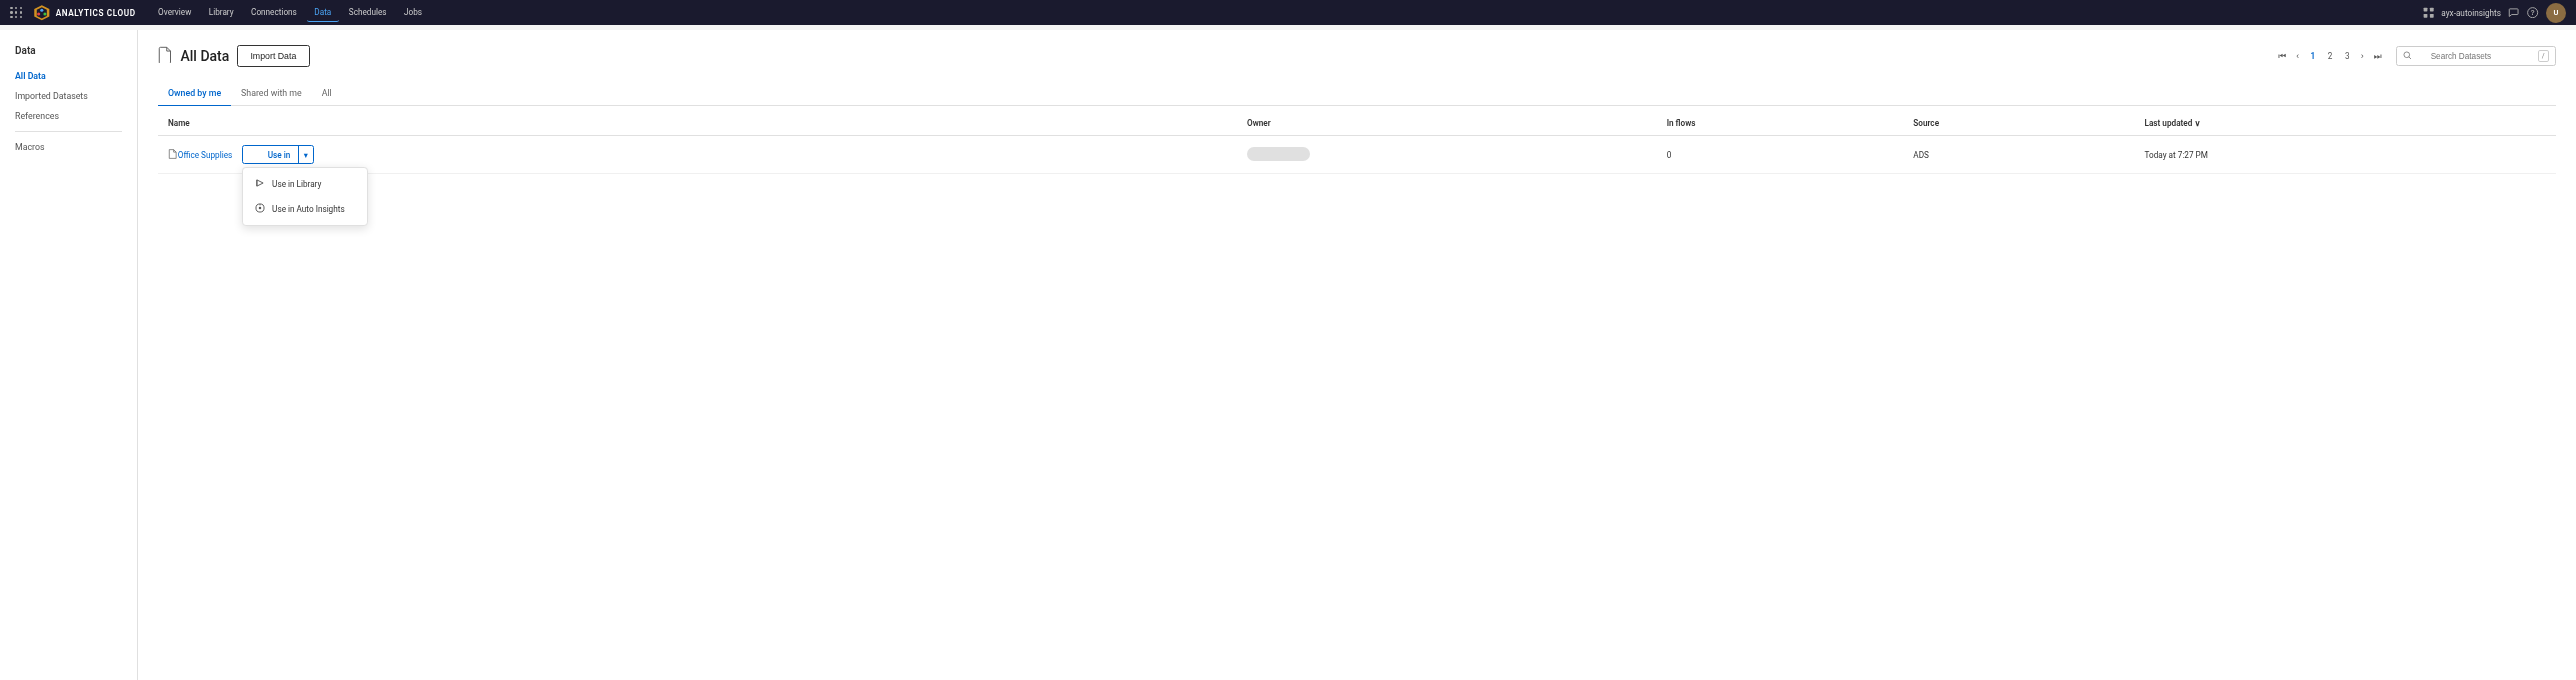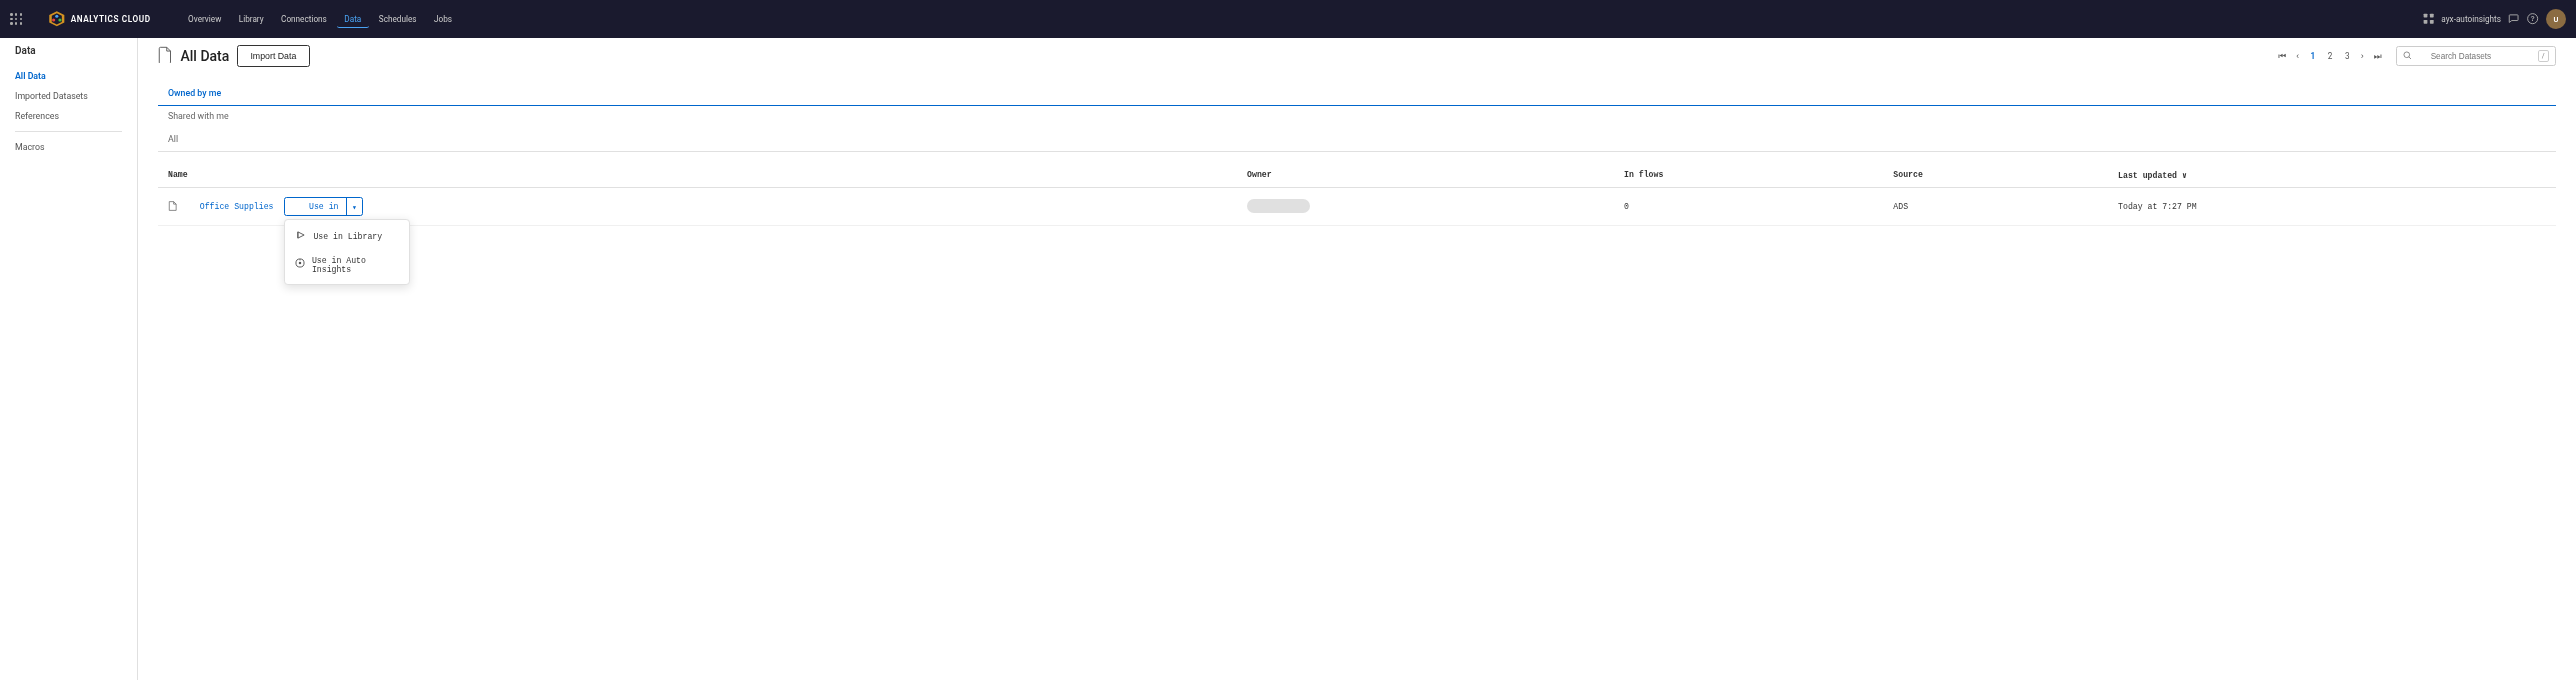--- a/index.html
+++ b/index.html
@@ -1,25 +1,25 @@
 <!DOCTYPE html>
 <html style="font-size:10px"><head>
   <meta charset="utf-8">
   <style>
     * { box-sizing: border-box; margin: 0; padding: 0; }
     body { font-family: -apple-system, BlinkMacSystemFont, 'Segoe UI', Roboto, sans-serif; background: #f5f5f5; font-size: 8.8px; color: #333; }
 
     
     .topnav {
       background: #1a1a2e;
-      height: 38px;
+      height: 25px;
       display: flex;
       align-items: center;
       padding: 0 10px;
-      gap: 20px;
+      gap: 5px;
       position: fixed;
       top: 0; left: 0; right: 0;
       z-index: 100;
     }
     .topnav-logo {
       display: flex;
       align-items: center;
       gap: 5px;
       margin-right: 10px;
     }
@@ -208,42 +208,40 @@
       border: 0.6px solid #ccc;
       border-radius: 1.9px;
       padding: 0.6px 3.1px;
     }
 
     
     .tabs {
       display: flex;
       border-bottom: 0.6px solid #e0e0e0;
       margin-bottom: 0;
-      flex-direction: column;
     }
     .tab {
       padding: 6.3px 10px;
       font-size: 8.8px;
       color: #666;
       cursor: pointer;
       border-bottom: 1.3px solid transparent;
       margin-bottom: -0.6px;
     }
     .tab.active {
       color: #0066cc;
       border-bottom-color: #0066cc;
       font-weight: 500;
     }
 
     
     .data-table {
       width: 100%;
       border-collapse: collapse;
-      margin-top: 10px;
-      font-family: Liberation Mono, monospace;
+      margin-top: 4px;
     }
     .data-table thead tr {
       border-bottom: 0.6px solid #e0e0e0;
     }
     .data-table th {
       text-align: left;
       padding: 7.5px 10px;
       font-size: 8.2px;
       font-weight: 600;
       color: #333;
@@ -255,21 +253,21 @@
       padding: 8.8px 10px;
       font-size: 8.2px;
       border-bottom: 0.6px solid #f0f0f0;
       vertical-align: middle;
     }
     .row-link {
       color: #0066cc;
       text-decoration: none;
       display: flex;
       align-items: center;
-      gap: 23px;
+      gap: 1px;
     }
 
     
     .owner-pill {
       background: #e0e0e0;
       border-radius: 7.5px;
       height: 14px;
       width: 63px;
       display: inline-block;
     }

